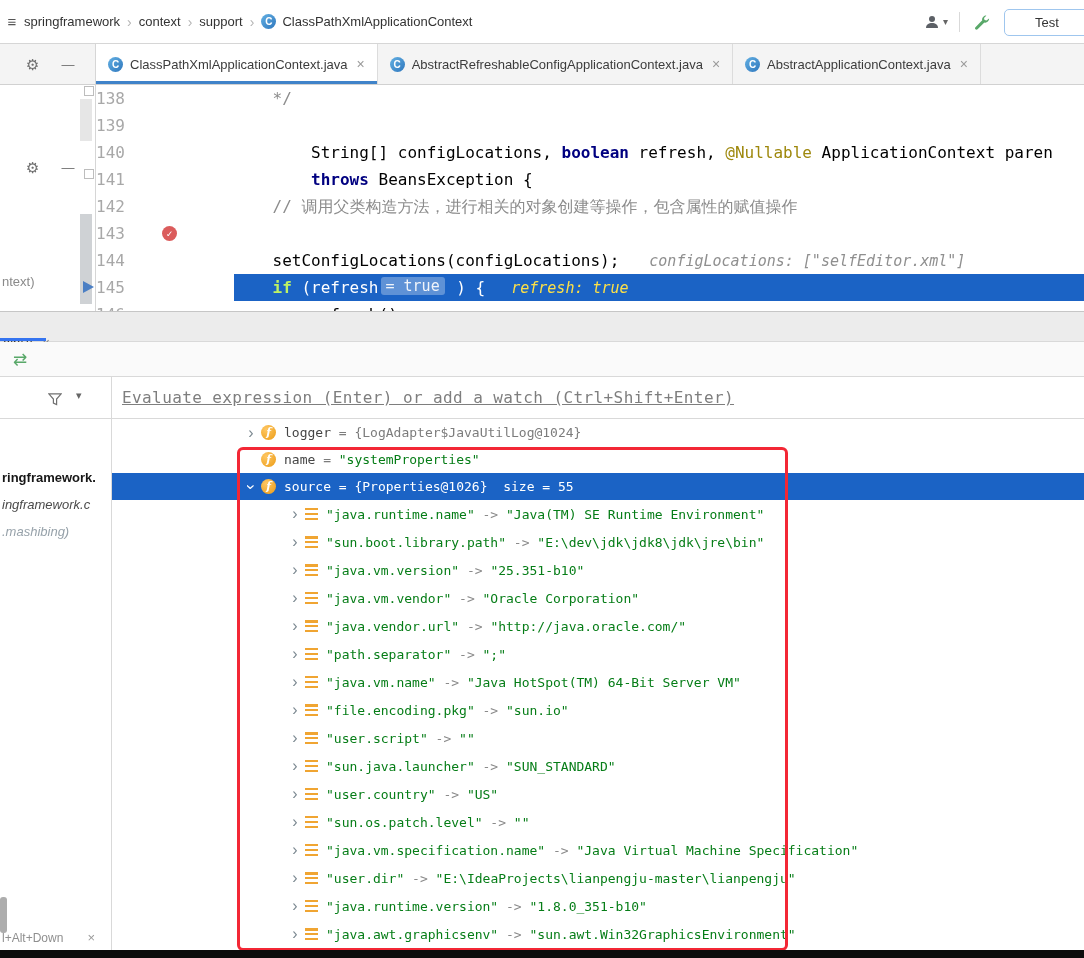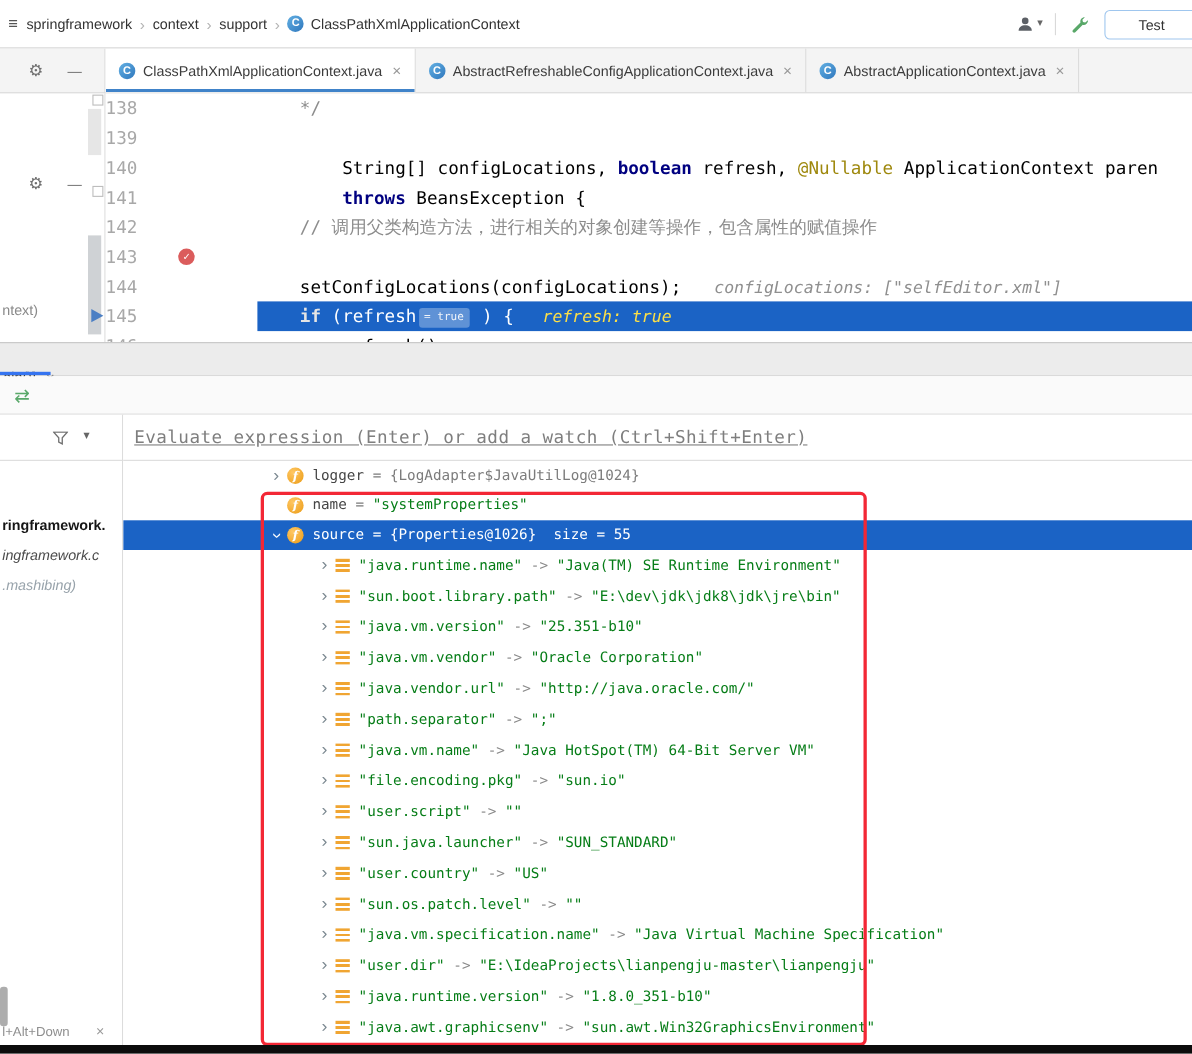--- a/index.html
+++ b/index.html
@@ -52,24 +52,24 @@
   .eline { display:flex; height:27px; line-height:27px; }
   .lnum { width:32px; flex:none; color:#a8a8a8; font-family:"DejaVu Sans Mono",monospace; font-size:16px; }
   .gslot { width:106px; flex:none; position:relative; }
   .lcode { flex:1; white-space:pre; font-family:"DejaVu Sans Mono","DejaVu Sans",monospace; font-size:16px; color:#000; }
   .kw { color:#000080; font-weight:bold; }
   .ann { color:#9e880d; }
   .cmt { color:#8c8c8c; }
   .hint { font-style:italic; color:#8f8f8f; font-size:15px; margin-left:30px; }
   .line-bp .lcode { background:#fbe5e3; }
   .line-exec .lcode { background:#1b63c5; color:#fff; }
-  .line-exec .kw { color:#e5e5e5; }
+  .line-exec .kw { color:#bef264; }
   .line-exec .hint { color:#fde047; margin-left:26px; }
   .chip { display:inline-block; background:rgba(255,255,255,.3); color:#f0f4fa; border-radius:3px;
-          padding:0 5px; font-size:10px; line-height:18px; vertical-align:2px; margin:0 2px; }
+          padding:0 5px; font-size:15px; line-height:18px; vertical-align:2px; margin:0 2px; }
   .bp { position:absolute; left:34px; top:6px; width:15px; height:15px; border-radius:50%; background:#db5c5c;
         color:#fff; font-size:10px; display:flex; align-items:center; justify-content:center; }
   .exec-arrow { position:absolute; left:83px; top:281px; width:0; height:0; border-top:6px solid transparent;
                 border-bottom:6px solid transparent; border-left:11px solid #4b7fc4; z-index:7; }
 
   
   .dbg-tabstrip { position:absolute; left:0; top:311px; width:1084px; height:31px; background:#ececec;
                   border-top:1px solid #c6c6c6; border-bottom:1px solid #d9d9d9; }
   .dbg-tab { position:absolute; left:0; top:16px; height:100%; display:flex; align-items:center; gap:9px;
              padding:0 6px 0 3px; font-size:13px; color:#333; }

